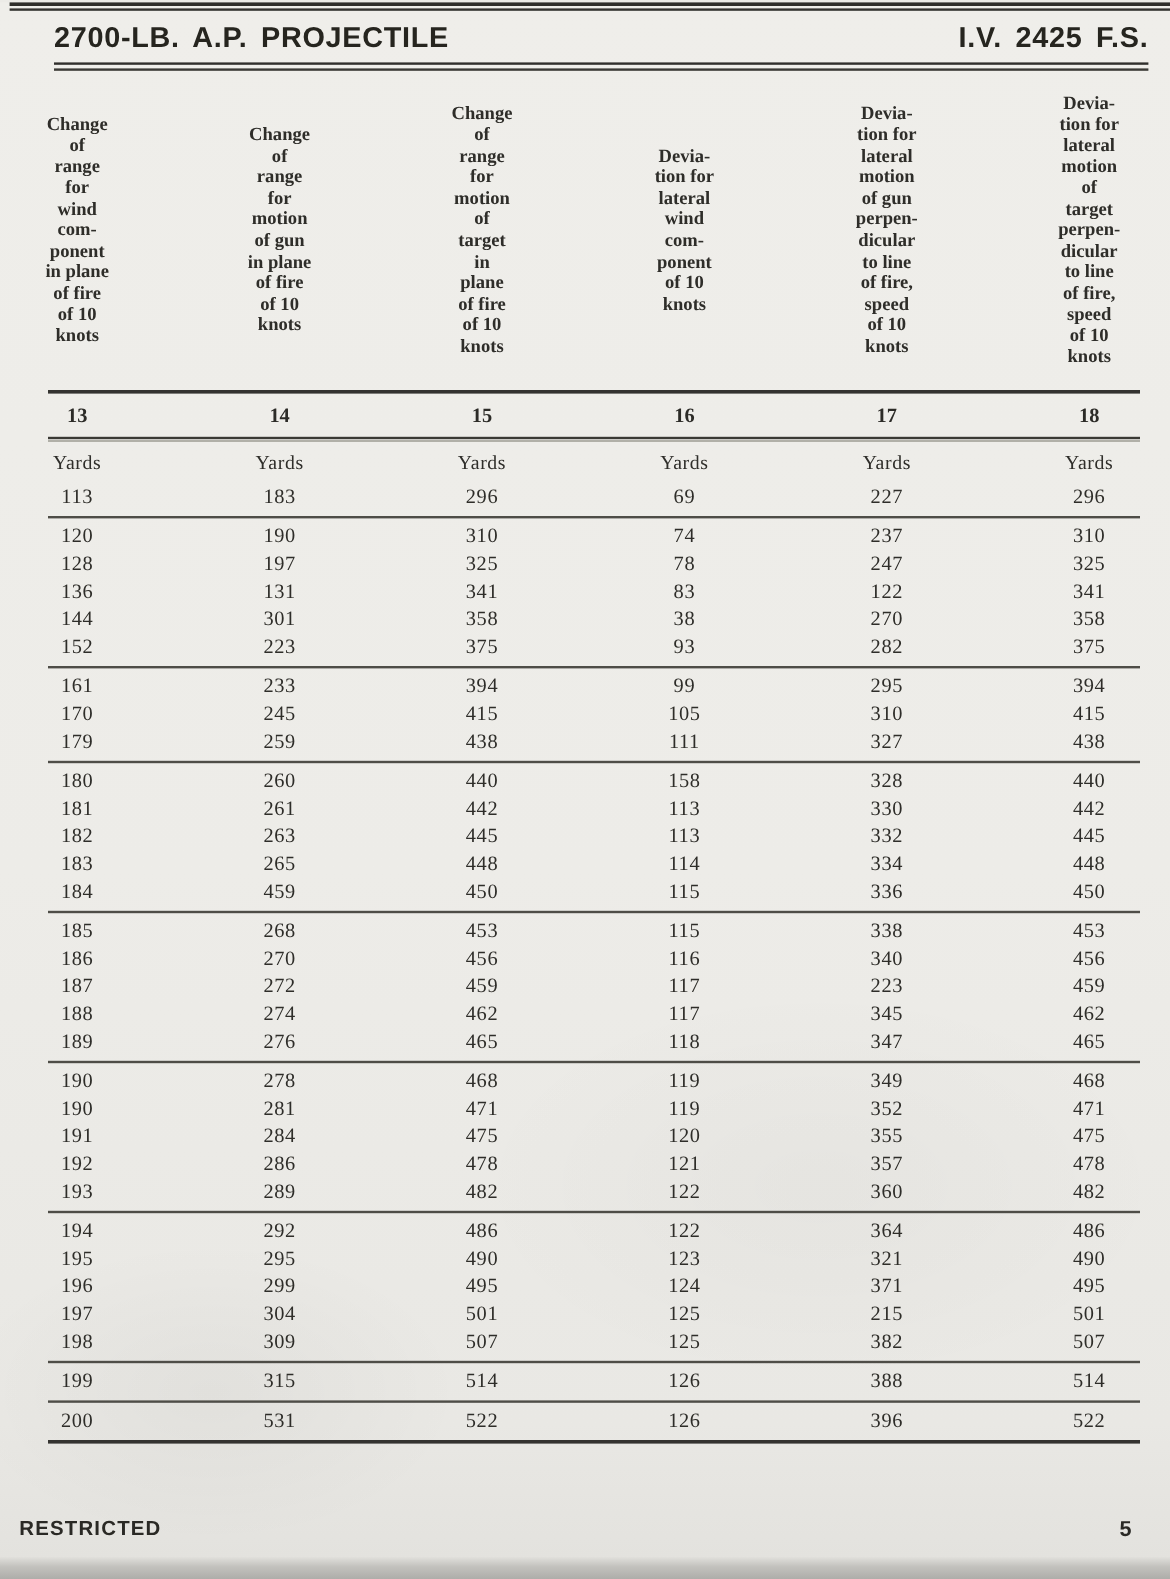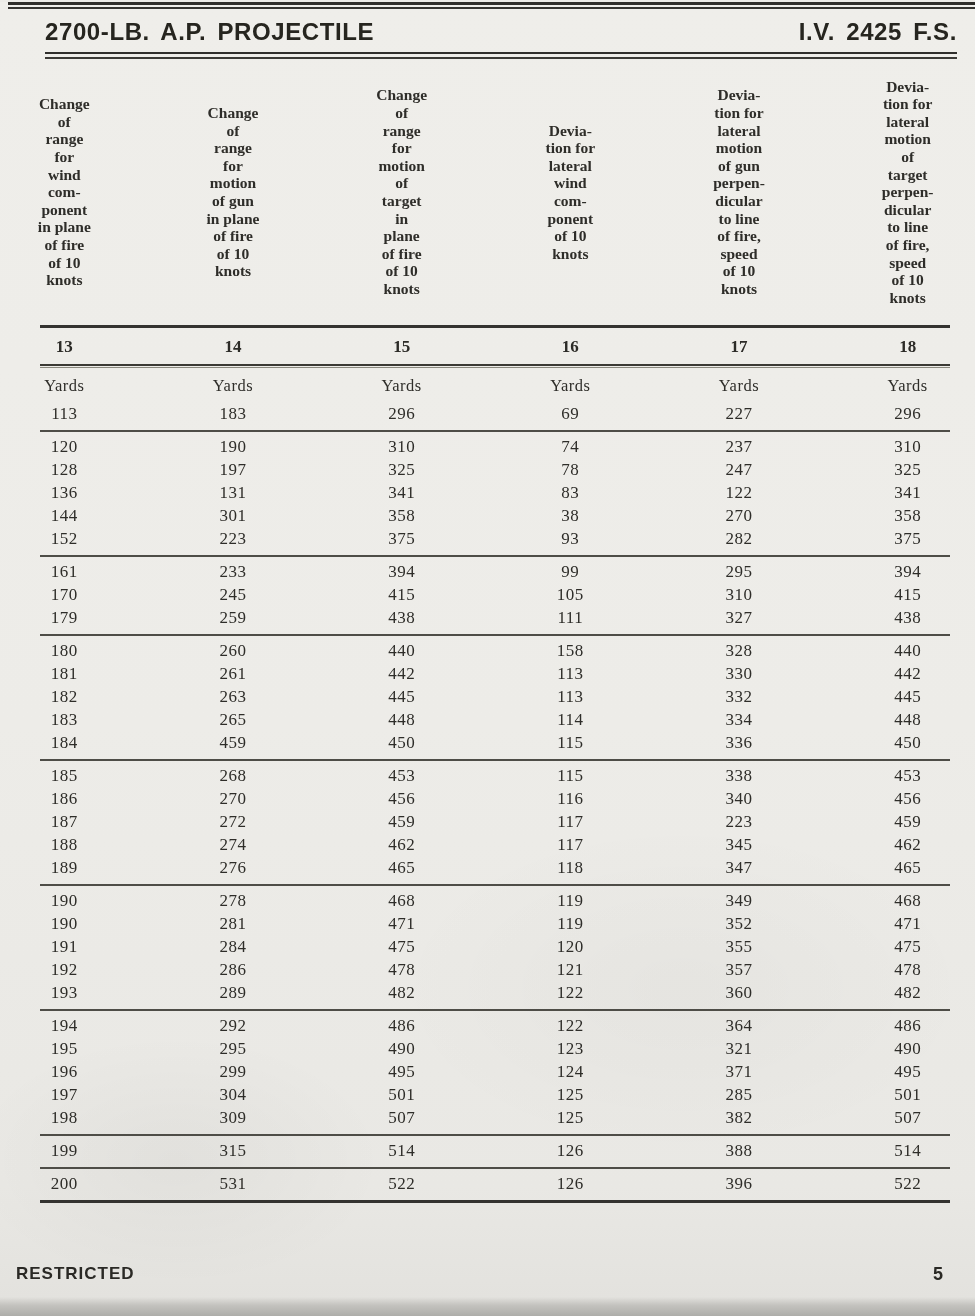--- a/index.html
+++ b/index.html
@@ -394,21 +394,21 @@
             <span>495</span>
             <span>124</span>
             <span>371</span>
             <span>495</span>
           </div>
           <div class="grid drow">
             <span>197</span>
             <span>304</span>
             <span>501</span>
             <span>125</span>
-            <span>285</span>
+            <span>215</span>
             <span>501</span>
           </div>
           <div class="grid drow">
             <span>198</span>
             <span>309</span>
             <span>507</span>
             <span>125</span>
             <span>382</span>
             <span>507</span>
           </div>

